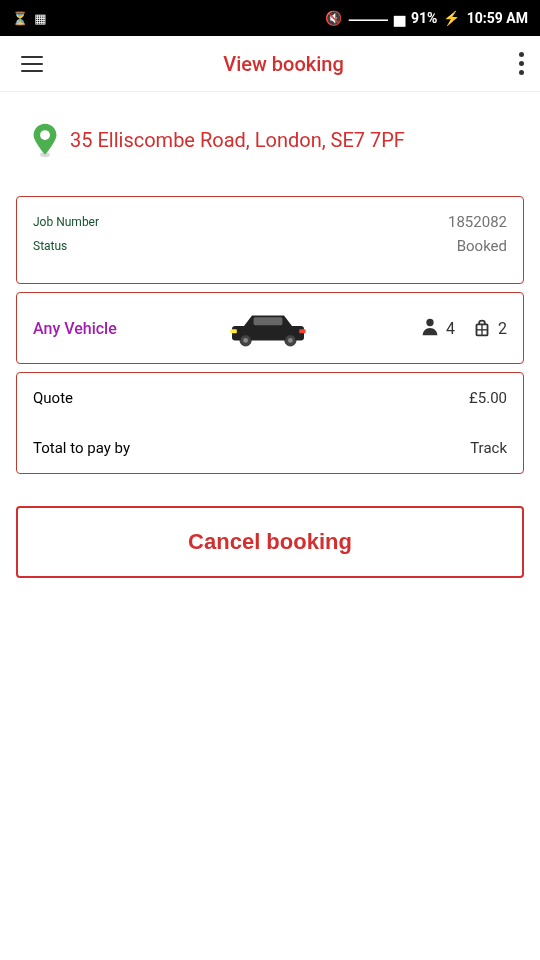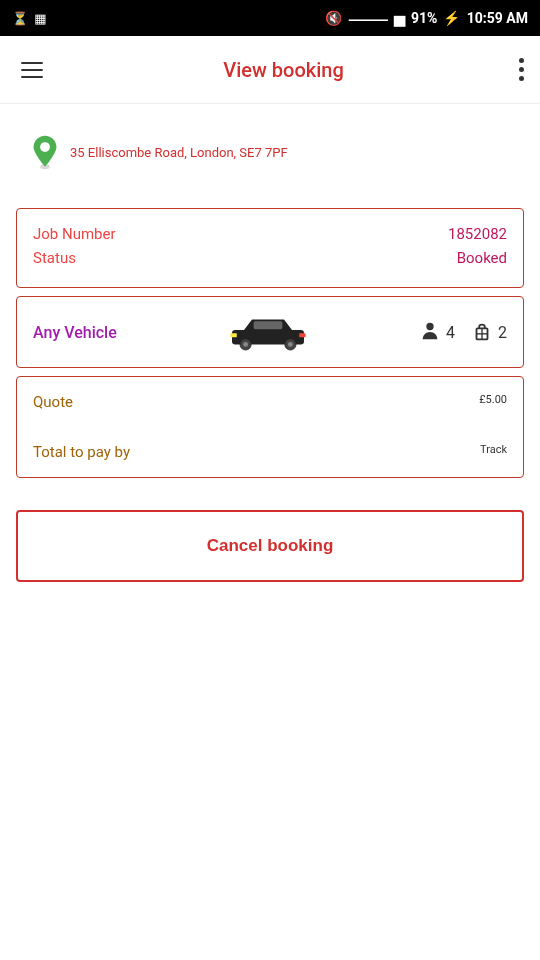--- a/index.html
+++ b/index.html
@@ -21,21 +21,21 @@
       align-items: center;
       justify-content: space-between;
       padding: 0 12px;
       font-size: 13px;
     }
     .status-left { display: flex; align-items: center; gap: 6px; }
     .status-right { display: flex; align-items: center; gap: 6px; font-weight: bold; font-size: 14px; }
 
     
     .header {
-      height: 68px;
+      height: 56px;
       background: #fff;
       display: flex;
       align-items: center;
       justify-content: space-between;
       padding: 0 16px;
       border-bottom: 1px solid #eee;
     }
     .header-title {
       font-size: 20px;
       color: #d32f2f;
@@ -85,21 +85,21 @@
       padding: 14px 0;
     }
     .location-icon {
       width: 50px;
       display: flex;
       justify-content: center;
       align-items: center;
     }
     .location-text {
       flex: 1;
-      font-size: 13px;
+      font-size: 20px;
       color: #d32f2f;
     }
 
     
     .pin-green, .pin-red {
       width: 36px;
       height: 36px;
     }
 
     
@@ -116,28 +116,28 @@
       padding: 16px;
     }
 
     
     .job-row {
       display: flex;
       justify-content: space-between;
       align-items: center;
       margin-bottom: 6px;
     }
-    .job-row:last-child { margin-bottom: 4px; }
+    .job-row:last-child { margin-bottom: 12px; }
     .job-label {
-      font-size: 15px;
-      color: #ef4444;
+      font-size: 12px;
+      color: #14532d;
     }
     .job-value {
       font-size: 15px;
-      color: #be185d;
+      color: #737373;
     }
 
     
     .vehicle-card {
       display: flex;
       align-items: center;
       justify-content: space-between;
     }
     .vehicle-name {
       font-size: 16px;
@@ -162,37 +162,37 @@
       color: #333;
     }
 
     
     .quote-row {
       display: flex;
       justify-content: space-between;
       margin-bottom: 10px;
     }
     .quote-row:last-child { margin-bottom: 0; margin-top: 32px; }
-    .quote-label { font-size: 15px; color: #a16207; }
-    .quote-value { font-size: 11px; color: #333; }
+    .quote-label { font-size: 15px; color: #000000; }
+    .quote-value { font-size: 15px; color: #333; }
 
     
     .button-row {
       display: flex;
       gap: 16px;
       padding: 24px 16px;
       margin-top: auto;
     }
     .btn {
       flex: 1;
       height: 72px;
       border: 2.5px solid #d32f2f;
       background: #fff;
       color: #d32f2f;
-      font-size: 17px;
+      font-size: 22px;
       font-weight: 600;
       border-radius: 4px;
       cursor: pointer;
       display: flex;
       align-items: center;
       justify-content: center;
       text-align: center;
     }
   </style>
 </head>

